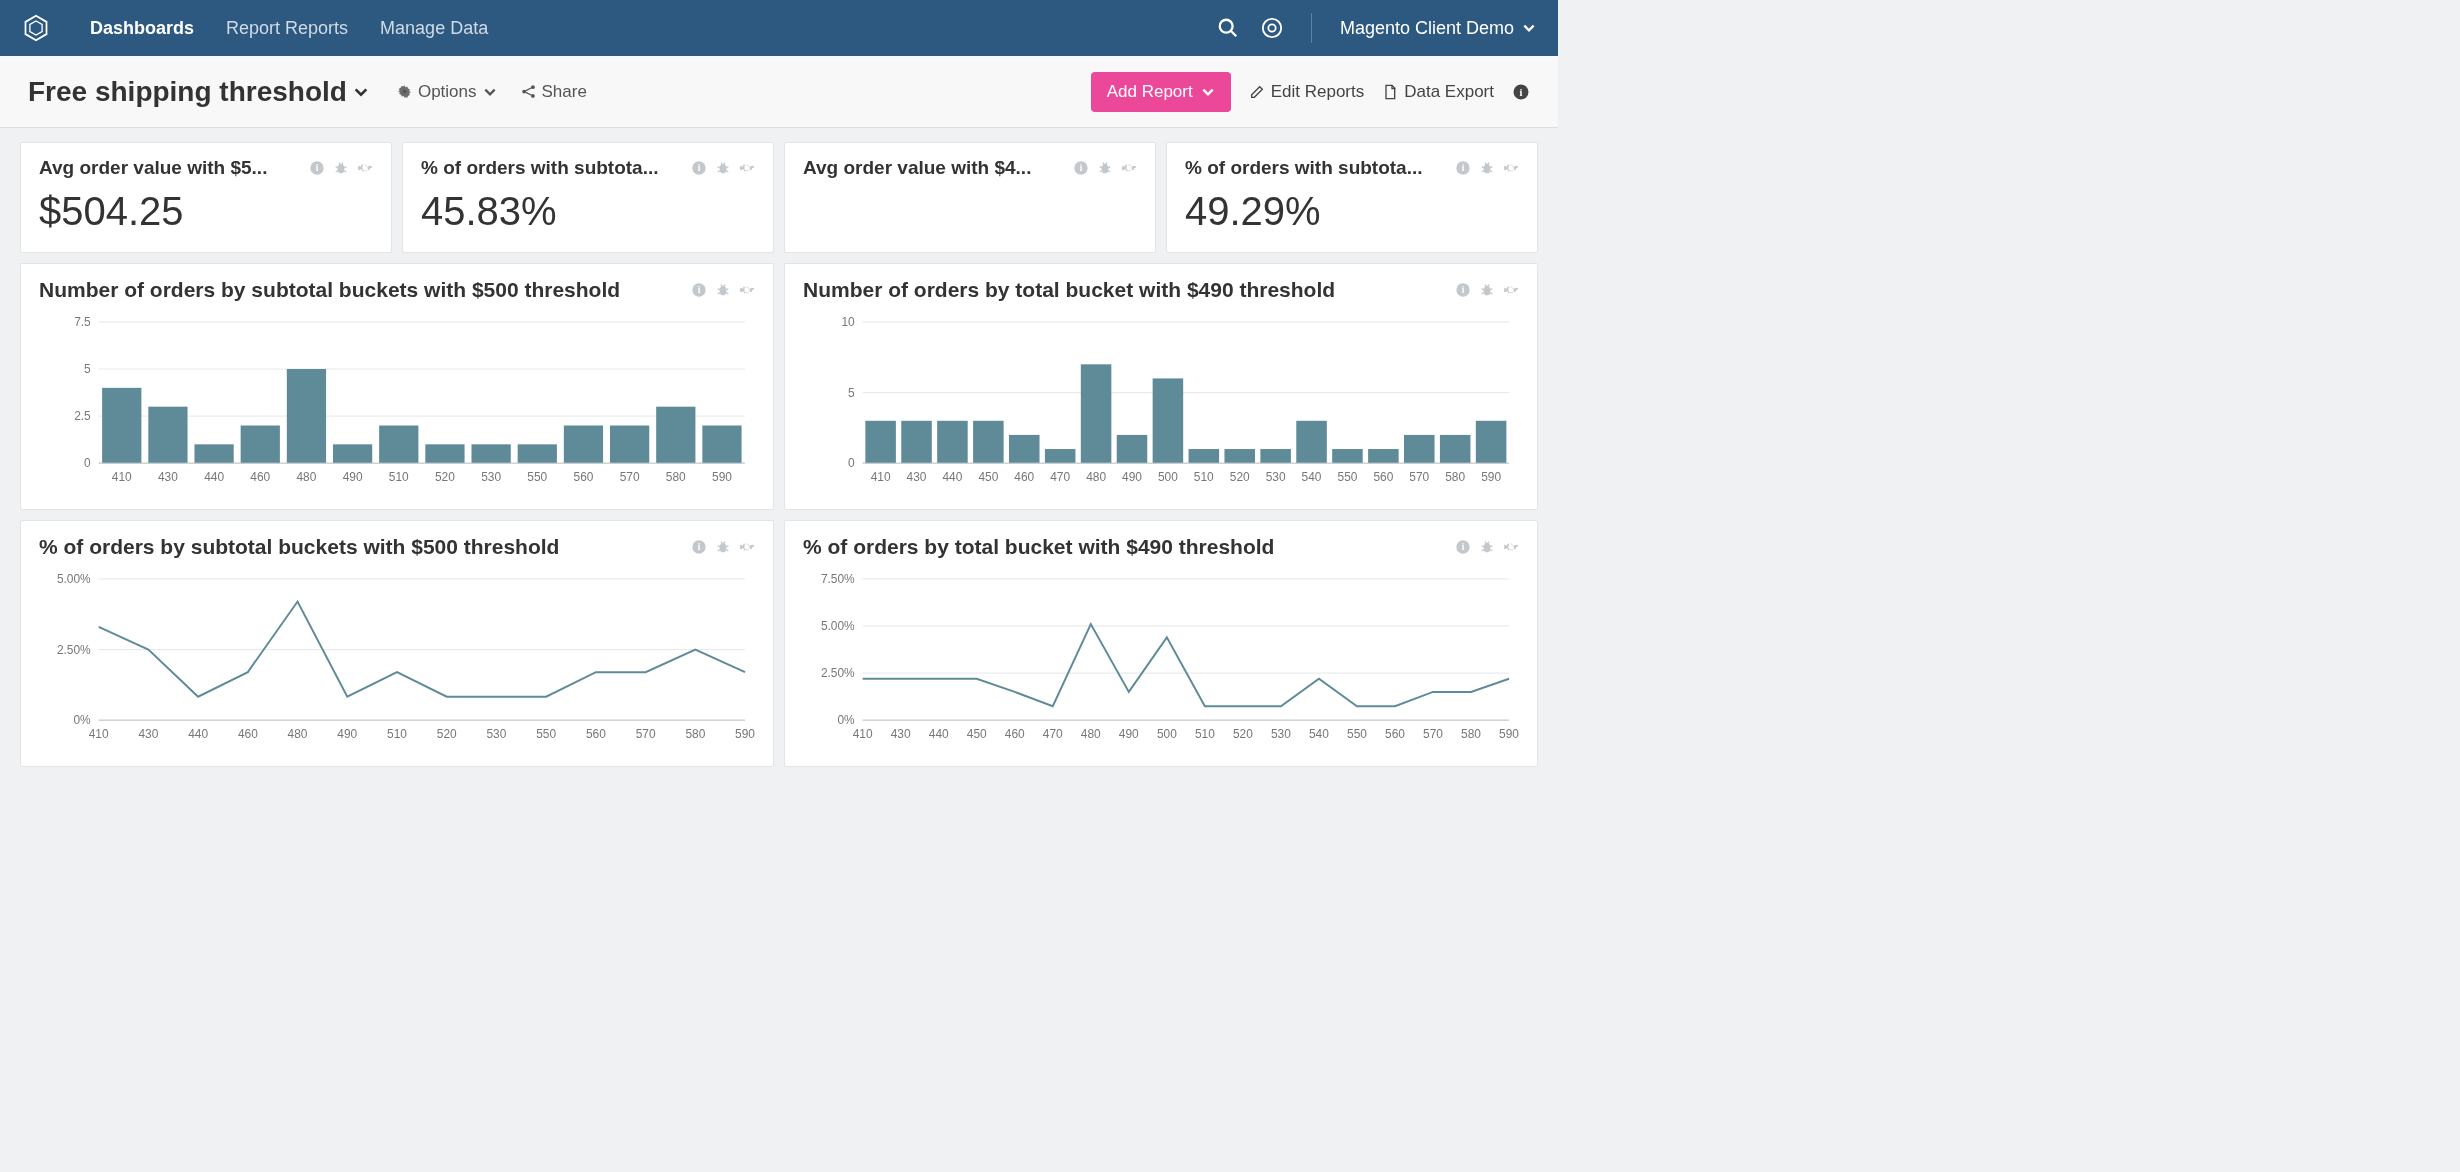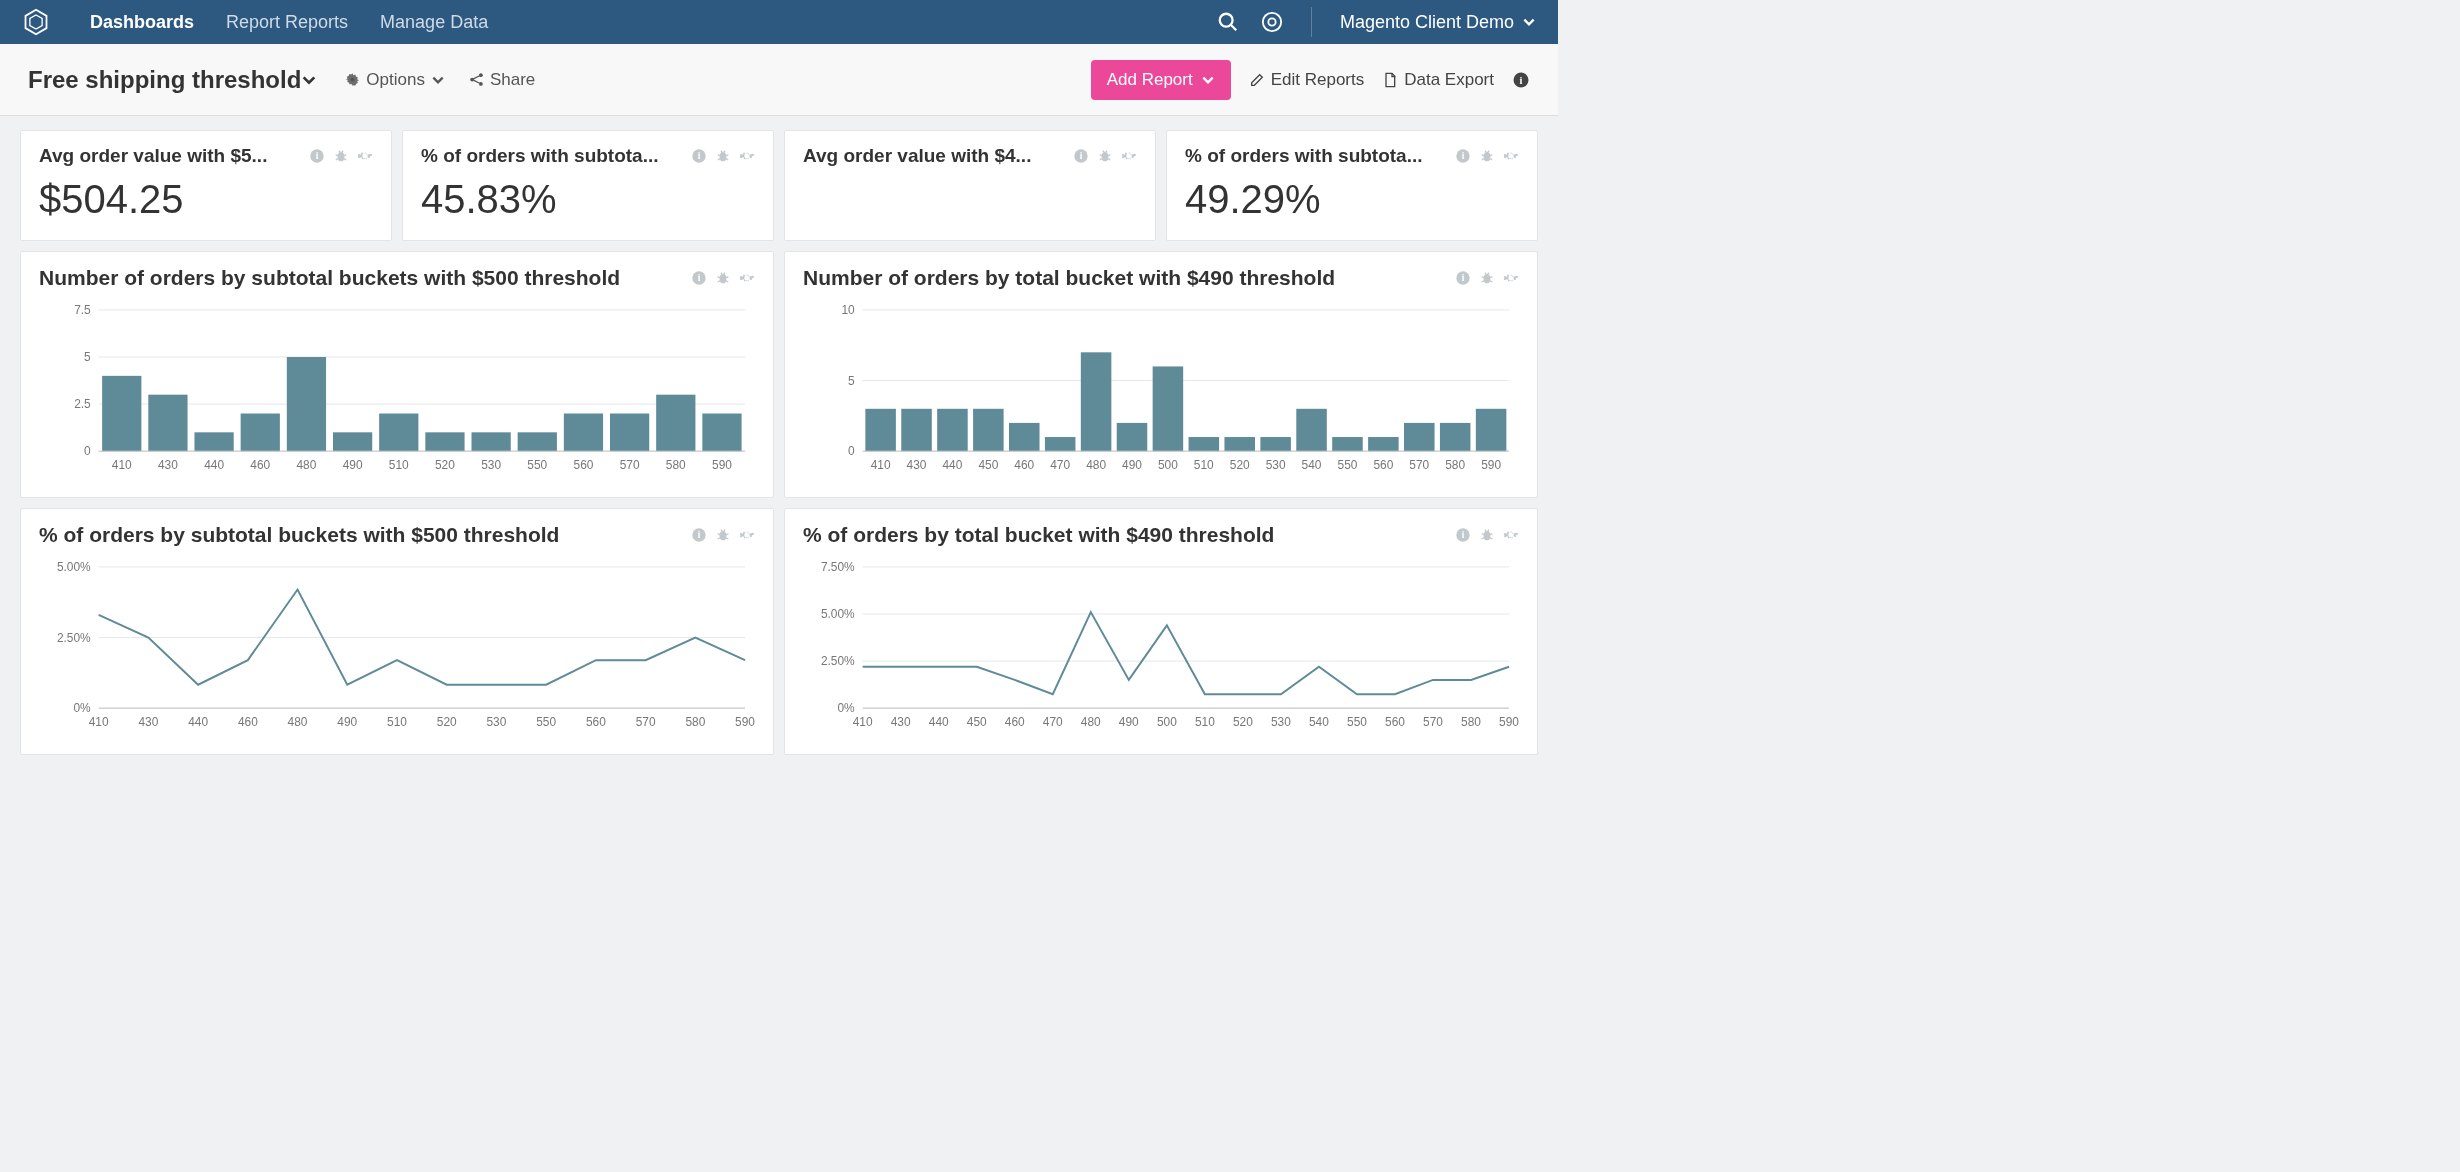--- a/index.html
+++ b/index.html
@@ -1,29 +1,29 @@
 <!DOCTYPE html>
 <html><head>
 <meta charset="utf-8">
 <style>
   * { box-sizing: border-box; margin: 0; padding: 0; }
   body { font-family: -apple-system, "Helvetica Neue", Arial, sans-serif; background:#f0f1f2; color:#333; width:1558px; }
   
-  .topnav { background:#2d587f; height:44px; display:flex; align-items:center; padding:0 22px; color:#fff; }
+  .topnav { background:#2d587f; height:56px; display:flex; align-items:center; padding:0 22px; color:#fff; }
   .logo { width:28px; height:28px; margin-right:40px; }
   .navlinks { display:flex; gap:32px; font-size:18px; }
   .navlinks a { color:#cfdbe6; text-decoration:none; cursor:pointer; }
   .navlinks a.active { color:#fff; font-weight:600; }
   .navright { margin-left:auto; display:flex; align-items:center; gap:22px; }
   .navicon { width:22px; height:22px; color:#fff; cursor:pointer; }
   .divider { width:1px; height:30px; background:rgba(255,255,255,.25); margin:0 6px; }
   .account { font-size:18px; color:#fff; display:flex; align-items:center; gap:8px; cursor:pointer; }
   
   .subbar { background:#f8f8f8; border-bottom:1px solid #ddd; height:72px; display:flex; align-items:center; padding:0 28px; }
-  .dashtitle { font-size:24px; font-weight:700; color:#333; display:flex; align-items:center; gap:0; cursor:pointer; }
+  .dashtitle { font-size:28px; font-weight:700; color:#333; display:flex; align-items:center; gap:6px; cursor:pointer; }
   .subctrl { margin-left:28px; display:flex; align-items:center; gap:24px; font-size:17px; color:#555; }
   .subctrl .ctrl { display:flex; align-items:center; gap:6px; cursor:pointer; }
   .subright { margin-left:auto; display:flex; align-items:center; gap:18px; font-size:17px; color:#444; }
   .addreport { background:#ec4899; color:#fff; border:none; border-radius:4px; padding:10px 16px; font-size:17px; display:flex; align-items:center; gap:8px; cursor:pointer; }
   .linkbtn { display:flex; align-items:center; gap:6px; cursor:pointer; color:#444; }
   
   .grid { padding:14px 20px; display:grid; grid-template-columns:repeat(4, 1fr); gap:10px; }
   .card { background:#fff; border:1px solid #e2e4e6; border-radius:2px; padding:14px 18px 18px; overflow:hidden; }
   .card.span2 { grid-column:span 2; }
   .cardhead { display:flex; align-items:center; justify-content:space-between; margin-bottom:10px; }

